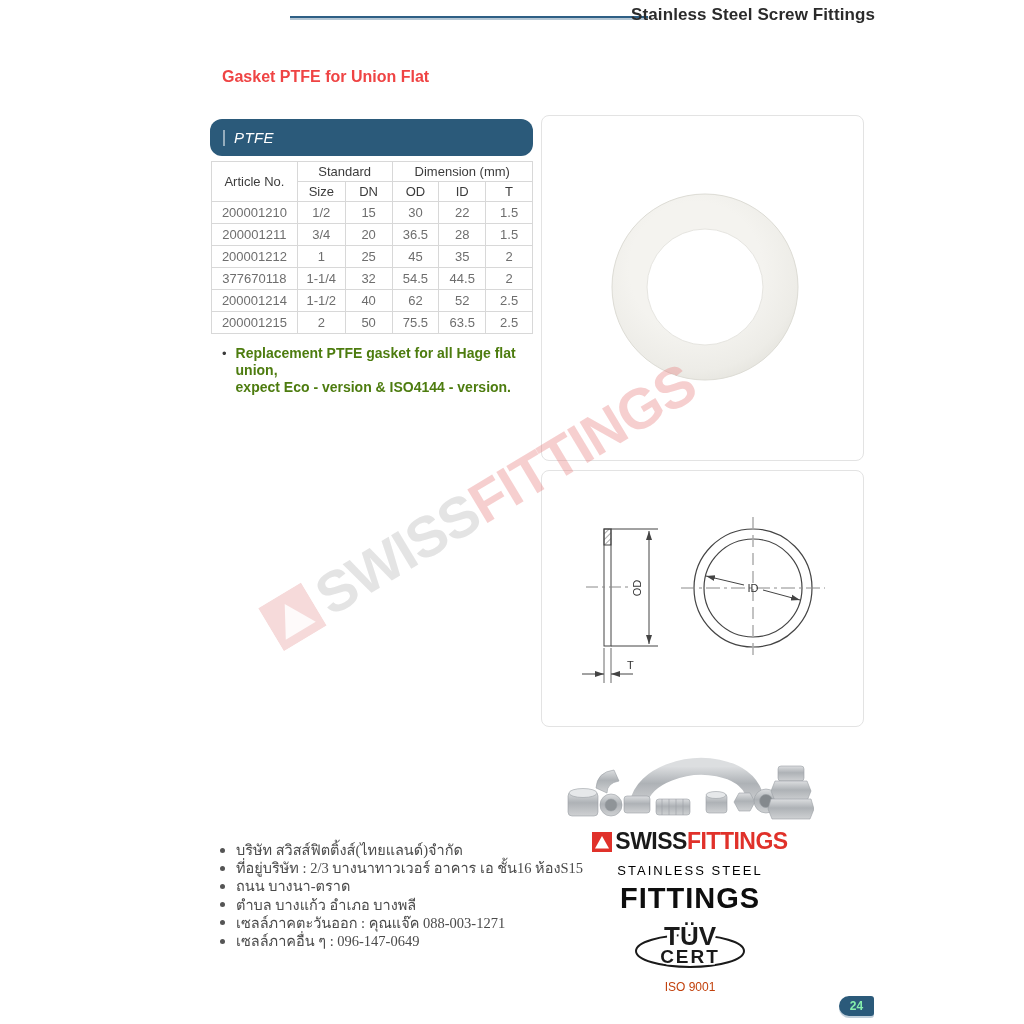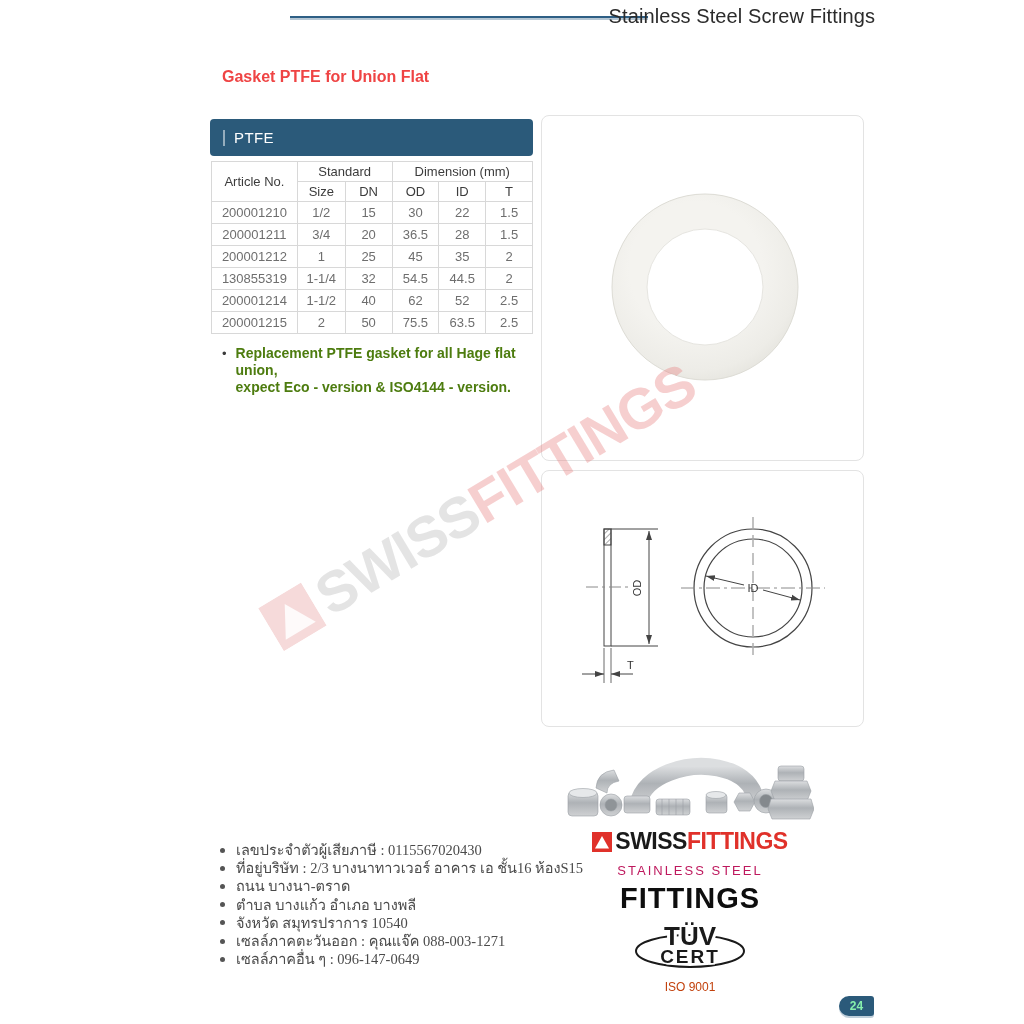--- a/index.html
+++ b/index.html
@@ -2,27 +2,27 @@
 <html><head>
 <meta charset="utf-8">
 <style>
   * { margin:0; padding:0; box-sizing:border-box; }
   html,body { width:1024px; height:1024px; background:#ffffff; font-family:"Liberation Sans", sans-serif; }
   body { position:relative; overflow:hidden; }
   .abs { position:absolute; }
 
   
   .header-rule { left:290px; top:16px; width:358px; height:2px; background:#2e5f85; box-shadow:0 2px 0 rgba(46,95,133,.35); }
-  .header-text { right:149px; top:5px; font-size:20px; font-weight:normal; color:#2b2b2b; letter-spacing:.1px;text-align:center; }
+  .header-text { right:149px; top:5px; font-size:17px; font-weight:bold; color:#2b2b2b; letter-spacing:.1px;text-align:center; }
 
   
   .page-title { left:222px; top:68px; font-size:16px; font-weight:bold; color:#ef4444; }
 
   
-  .banner { left:210px; top:119px; width:323px; height:37px; background:#2b5a7a; border-radius:4px; display:flex; align-items:center; padding-left:13px; z-index:2; }
+  .banner { left:210px; top:119px; width:323px; height:37px; background:#2b5a7a; border-radius:12px; display:flex; align-items:center; padding-left:13px; z-index:2;font-style:italic; }
   .banner-bar { width:2px; height:16px; background:rgba(255,255,255,.5); margin-right:9px; }
   .banner-label { color:#ffffff; font-size:15px; letter-spacing:.4px; }
 
   
   .spec-table { left:211px; top:161px; width:322px; border-collapse:collapse; background:#fff; z-index:2; }
   .spec-table th, .spec-table td { border:1px solid #d8d8d8; text-align:center; font-size:13px; padding:0; }
   .spec-table th { font-weight:normal; color:#3c3c3c; height:20px; }
   .spec-table td { color:#6e6e6e; height:22px; }
 
   
@@ -46,21 +46,21 @@
   .company-list { left:220px; top:841px; list-style:none; font-family:"Liberation Serif", serif; font-size:14.5px; color:#4a4a4a; z-index:2; }
   .company-list li { line-height:18.2px; display:flex; align-items:center; }
   .company-list li::before { content:""; width:5px; height:5px; border-radius:50%; background:#555; margin-right:11px; flex:0 0 auto; }
 
   
   .brand-block { left:558px; top:754px; width:264px; text-align:center; z-index:2; }
   .brand-logo-row { display:flex; align-items:center; justify-content:center; gap:3px; margin-top:2px; }
   .brand-logo-text { font-size:23px; font-weight:bold; letter-spacing:-.5px; }
   .brand-logo-swiss { color:#1a1a1a; }
   .brand-logo-fittings { color:#e0312a; }
-  .brand-subtitle { margin-top:8px; font-size:13px; letter-spacing:2px; color:#be185d; }
+  .brand-subtitle { margin-top:8px; font-size:13px; letter-spacing:2px; color:#000000; }
   .brand-big { margin-top:4px; font-size:29px; font-weight:bold; letter-spacing:1px; color:#0e0e0e; }
   .brand-iso { margin-top:1px; font-size:12px; color:#c2410c; }
 
   
   .page-badge { left:839px; top:996px; width:35px; height:20px; background:#2b5a7a; color:#86efac; font-size:12px; font-weight:bold;
                 display:flex; align-items:center; justify-content:center; border-radius:10px 3px 3px 10px;
                 box-shadow:0 2px 0 rgba(46,95,133,.3); z-index:2; }
 </style>
 </head>
 <body>
@@ -117,21 +117,21 @@
     </tr>
     <tr>
       <td>200001212</td>
         <td>1</td>
         <td>25</td>
         <td>45</td>
         <td>35</td>
         <td>2</td>
     </tr>
     <tr>
-      <td>130855319</td>
+      <td>377670118</td>
         <td>1-1/4</td>
         <td>32</td>
         <td>54.5</td>
         <td>44.5</td>
         <td>2</td>
     </tr>
     <tr>
       <td>200001214</td>
         <td>1-1/2</td>
         <td>40</td>
@@ -206,25 +206,24 @@
 
 <div class="abs watermark">
   <svg width="50" height="50" viewBox="0 0 20 20">
     <rect x="0" y="0" width="20" height="20" fill="rgba(228,140,140,.32)"></rect>
     <polygon points="3,16.5 10,4 17,16.5" fill="rgba(255,255,255,.85)"></polygon>
   </svg>
   <span class="wm-text"><span class="wm-swiss">SWISS</span><span class="wm-fittings">FITTINGS</span></span>
 </div>
 
 <ul class="abs company-list">
-  <li>เลขประจำตัวผู้เสียภาษี : 0115567020430</li>
+  <li>บริษัท สวิสส์ฟิตติ้งส์(ไทยแลนด์)จำกัด</li>
   <li>ที่อยู่บริษัท : 2/3 บางนาทาวเวอร์ อาคาร เอ ชั้น16 ห้องS15</li>
   <li>ถนน บางนา-ตราด</li>
   <li>ตำบล บางแก้ว อำเภอ บางพลี</li>
-  <li>จังหวัด สมุทรปราการ 10540</li>
   <li>เซลล์ภาคตะวันออก : คุณแจ๊ค 088-003-1271</li>
   <li>เซลล์ภาคอื่น ๆ : 096-147-0649</li>
 </ul>
 
 <div class="abs brand-block">
   <svg width="248" height="68" viewBox="0 0 248 68">
     <defs>
       <linearGradient id="met" x1="0" y1="0" x2="0" y2="1">
         <stop offset="0%" stop-color="#dcdee0"></stop>
         <stop offset="45%" stop-color="#aeb2b6"></stop>

